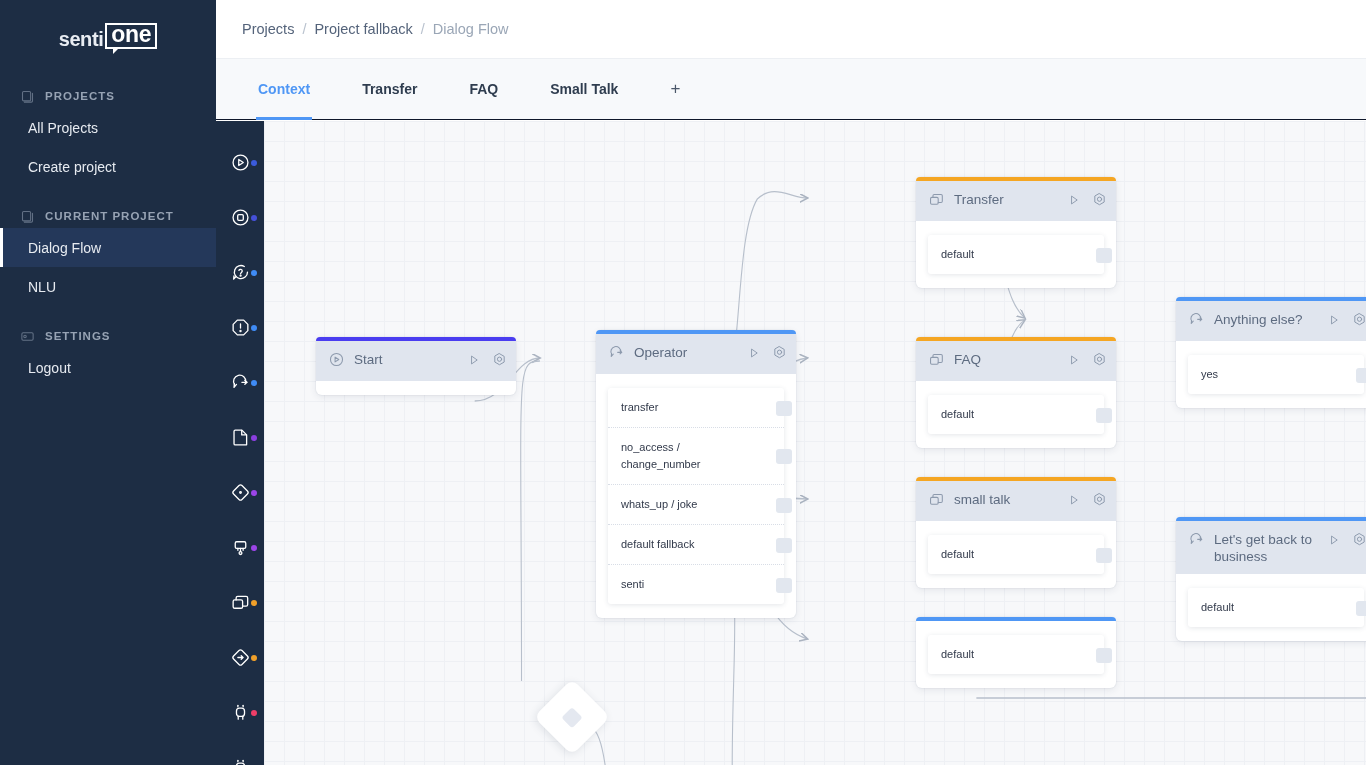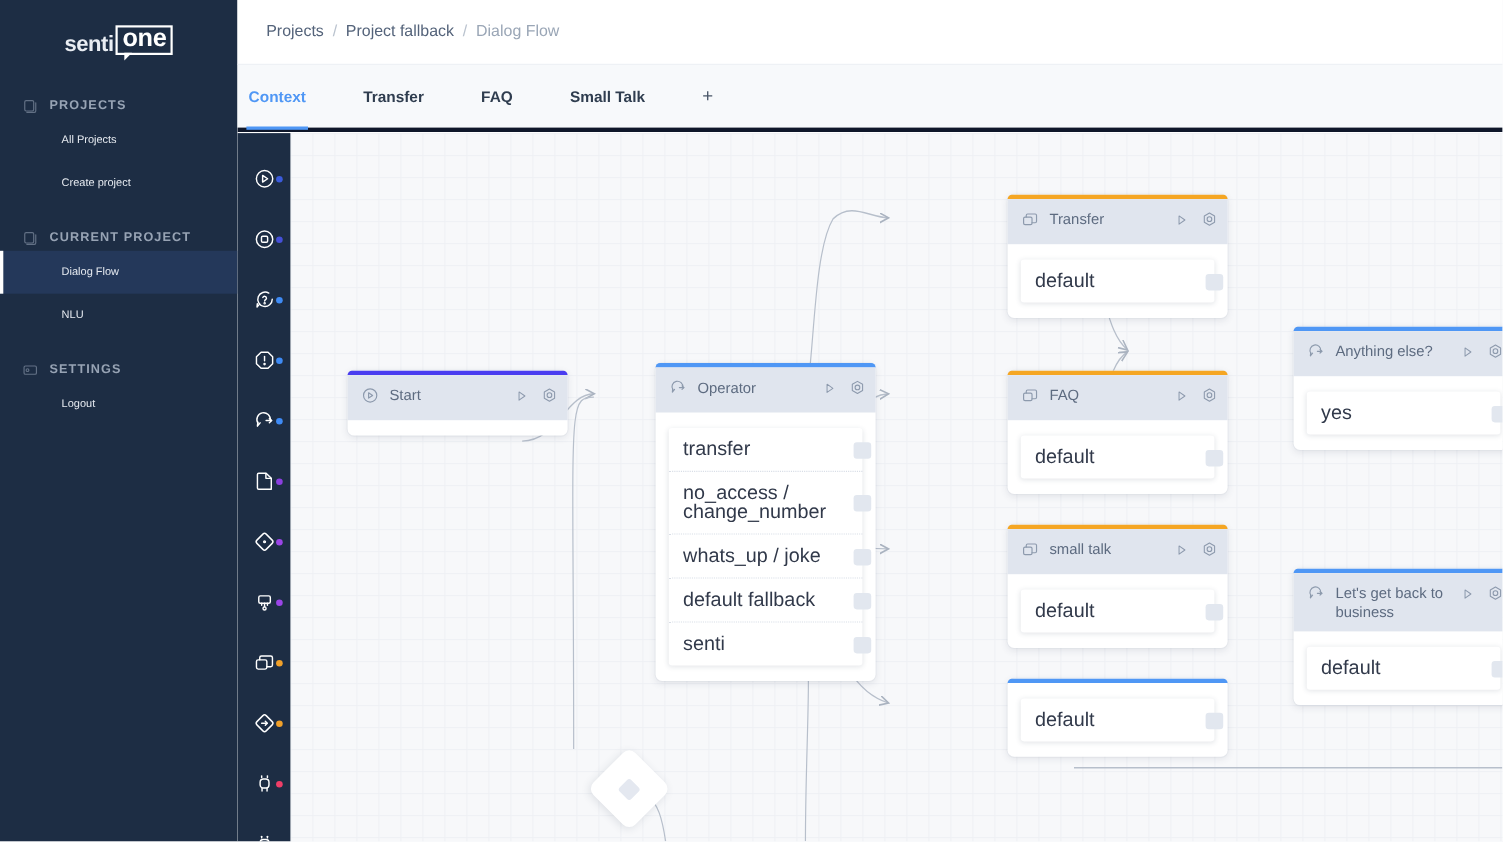--- a/index.html
+++ b/index.html
@@ -49,21 +49,21 @@
   .nav-section {
     display: flex; align-items: center;
     padding: 0 0 0 20px; height: 24px; margin-top: 18px;
   }
   .nav-section .sec-ico { width: 15px; height: 15px; margin-right: 10px; opacity: .62; display:block;}
   .nav-section .sec-label {
     font-size: 11.5px; letter-spacing: 1.0px; color: #97a3b4; font-weight: 600;
   }
   .nav-item {
     height: 39px; display: flex; align-items: center;
-    padding-left: 56px; font-size: 10px; color: #e7ebf1;
+    padding-left: 28px; font-size: 14px; color: #e7ebf1;
     cursor: pointer; position: relative;
   }
   .nav-item.active { background: #24385a; }
   .nav-item.active:before {
     content:""; position:absolute; left:0; top:0; bottom:0; width:3px; background:#ffffff;
   }
 
   
   .main { flex: 1 1 auto; position: relative; height: 765px; background: #fff; }
 
@@ -73,22 +73,22 @@
     border-bottom: 1px solid #eceff3;
     font-size: 14.5px;
   }
   .crumb { color: #5c6b80; }
   .crumb.link { color: #54637a; cursor: pointer; }
   .crumb.current { color: #9aa6b6; }
   .crumb-sep { color: #b9c2ce; margin: 0 8px; }
 
   .tabbar {
     height: 61px; background: #f7f9fb;
-    border-bottom: 4px solid #0f172a;
-    display: flex; align-items: center; padding-left: 10px;
+    border-bottom: 1px solid #0f172a;
+    display: flex; align-items: center; padding-left: 42px;
     position: relative;
   }
   .tab {
     font-size: 14px; color: #2f3d4f; font-weight: 600;
     margin-right: 52px; cursor: pointer; position: relative;
     height: 61px; display: flex; align-items: center;
   }
   .tab.active { color: #4f97f5; }
   .tab.active:after {
     content:""; position:absolute; left:-2px; right:-2px; bottom:0; height:3px; background:#4f97f5;
@@ -149,21 +149,21 @@
   .node .hactions .hbtn { margin-left: 9px; cursor: pointer; display: block; }
   .node .nbody {
     margin: 14px 12px 0 12px;
     background: #fff;
     border-radius: 3px;
     box-shadow: 0 1px 5px rgba(45,60,85,.13);
   }
   .node .row {
     position: relative;
     padding: 11px 30px 11px 13px;
-    font-size: 18px; color: #31394a;
+    font-size: 11px; color: #31394a;
     border-bottom: 1px dotted #d8dde6;
     line-height: 17px;
   }
   .node .row:last-child { border-bottom: none; }
   .node .port {
     position: absolute; right: -8px; top: 50%; margin-top: -7px;
     width: 16px; height: 15px; border-radius: 3px;
     background: #e2e7ef;
   }
 

